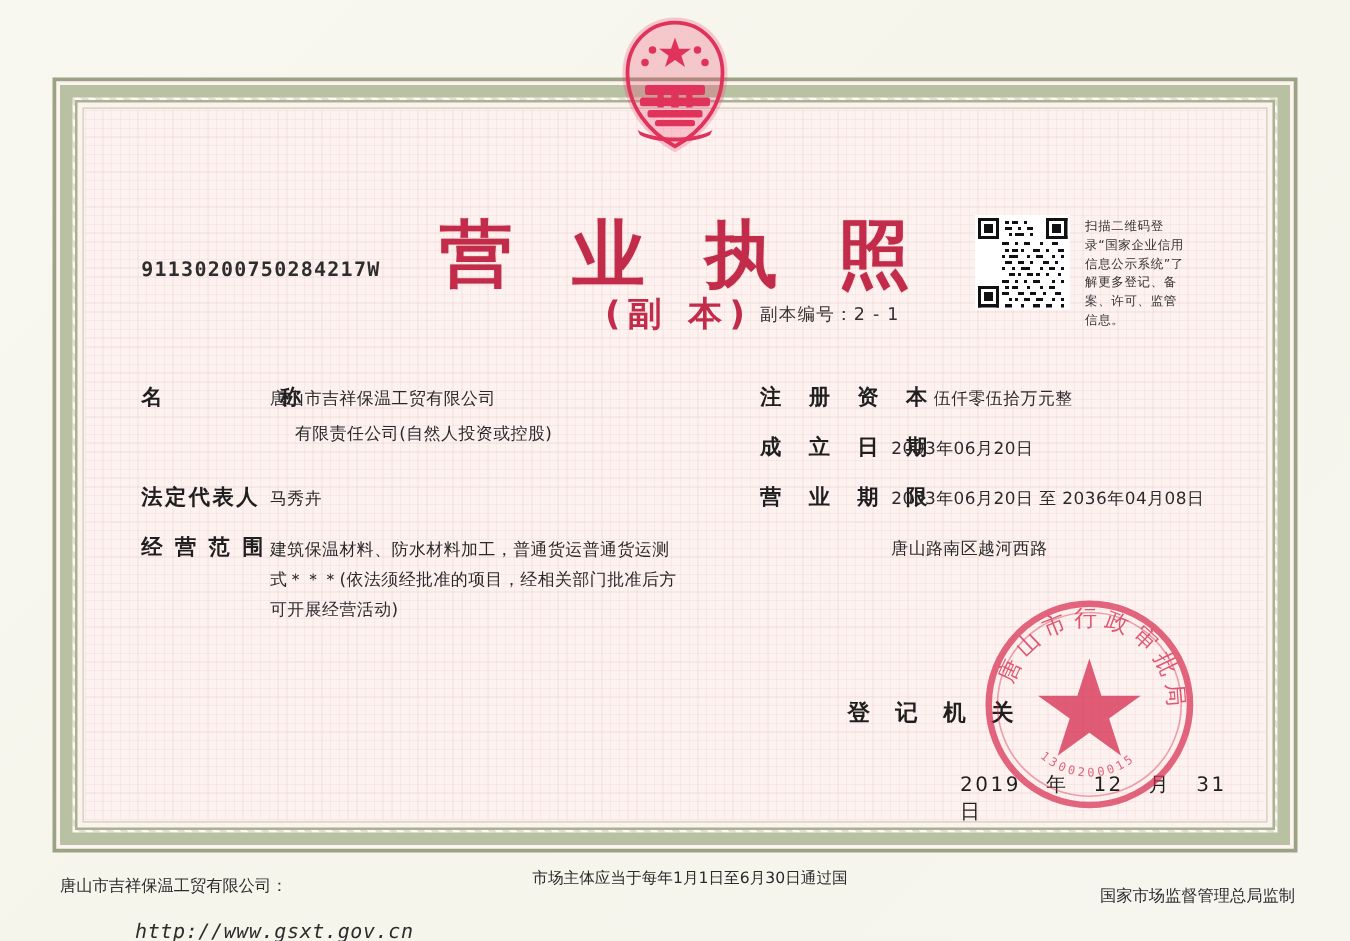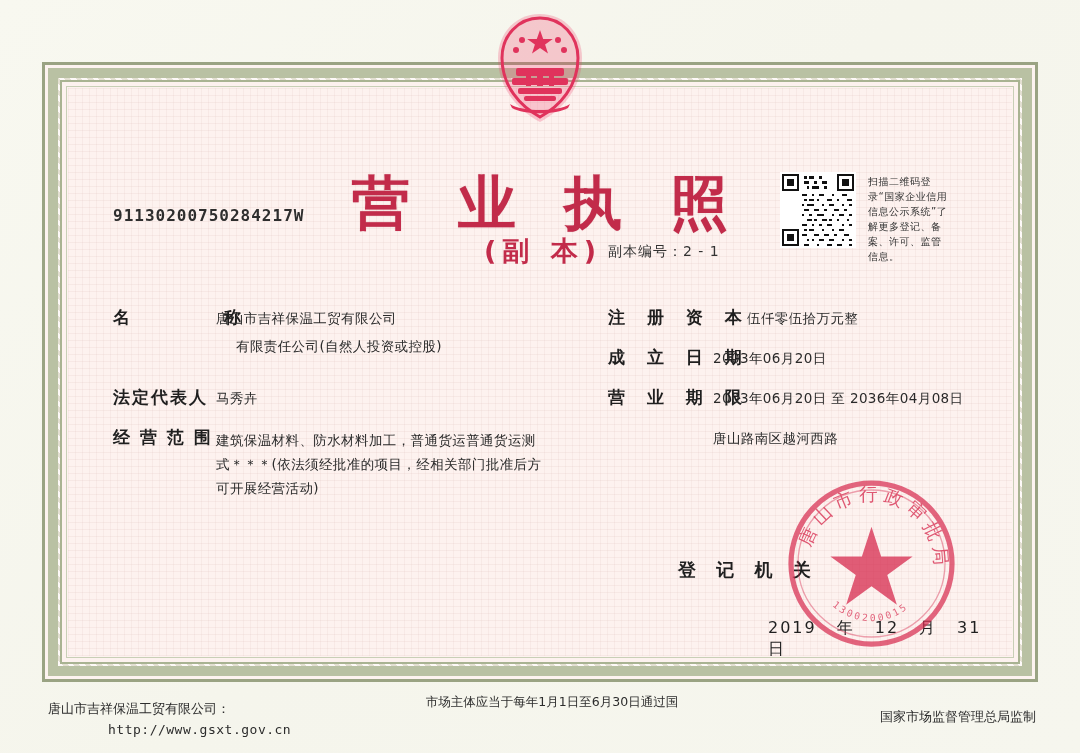--- a/index.html
+++ b/index.html
@@ -209,24 +209,25 @@
   .footer-left {
     position: absolute;
     left: 48px; top: 700px;
     font-size: 13px;
     color: #2c2c2c;
     font-family: "DejaVu Sans", sans-serif;
   }
   .footer-left .url {
     display: block;
     margin-left: 60px;
-    margin-top: 4px;
+    margin-top: 17px;
     font-family: "DejaVu Sans Mono", monospace;
-    font-size: 13px;
+    font-size: 16px;
     letter-spacing: .5px;
+    font-style: italic;
   }
   .footer-center {
     position: absolute;
     left: 50%;
     transform: translateX(-50%);
     top: 692px;
     text-align: center;
     font-size: 12.5px;
     line-height: 19px;
     color: #2c2c2c;

